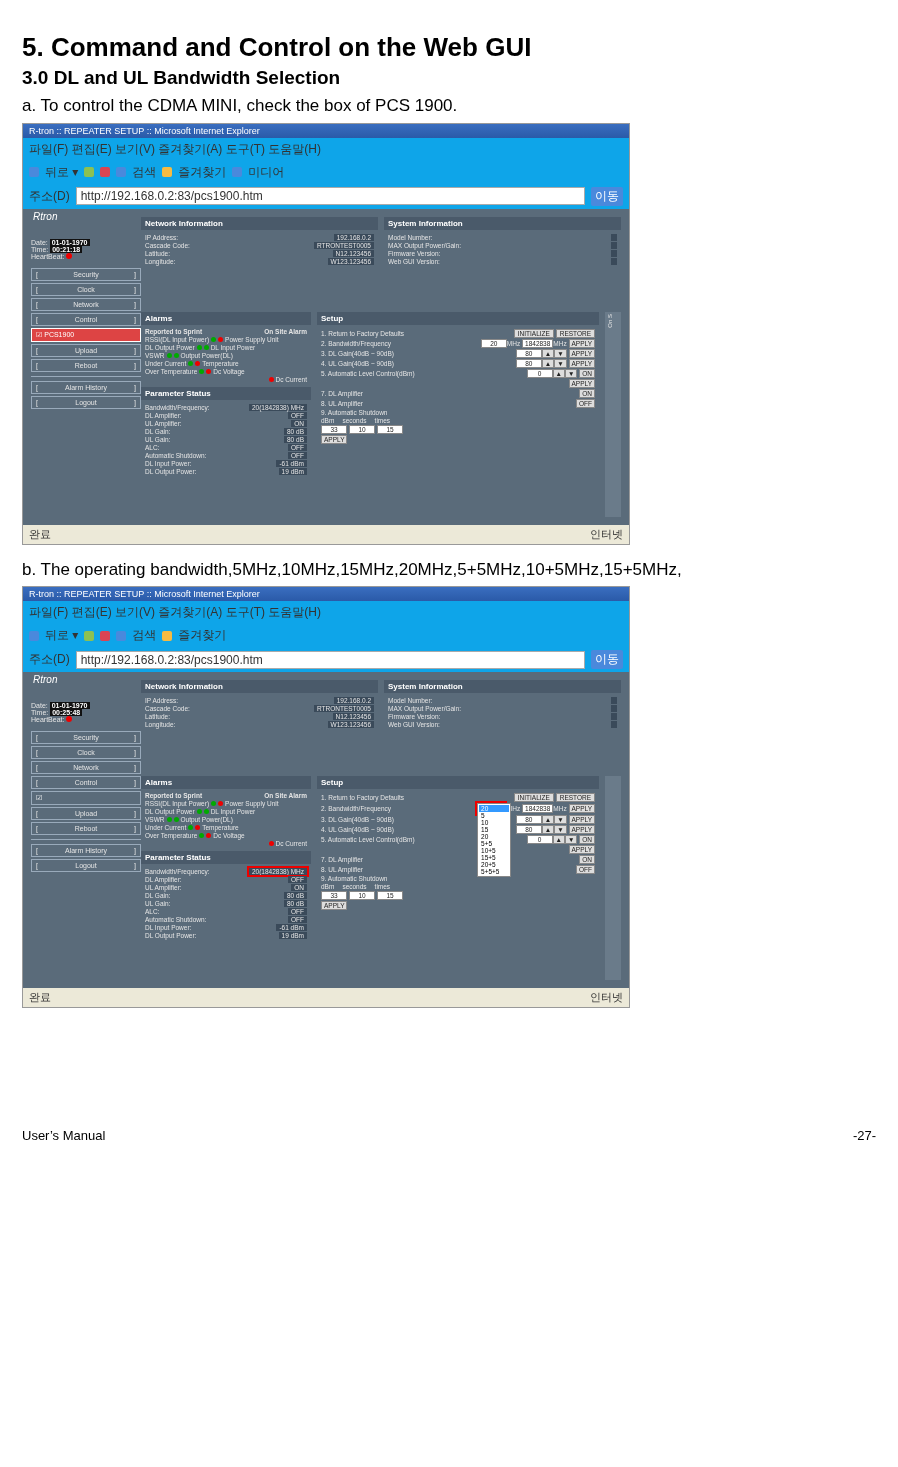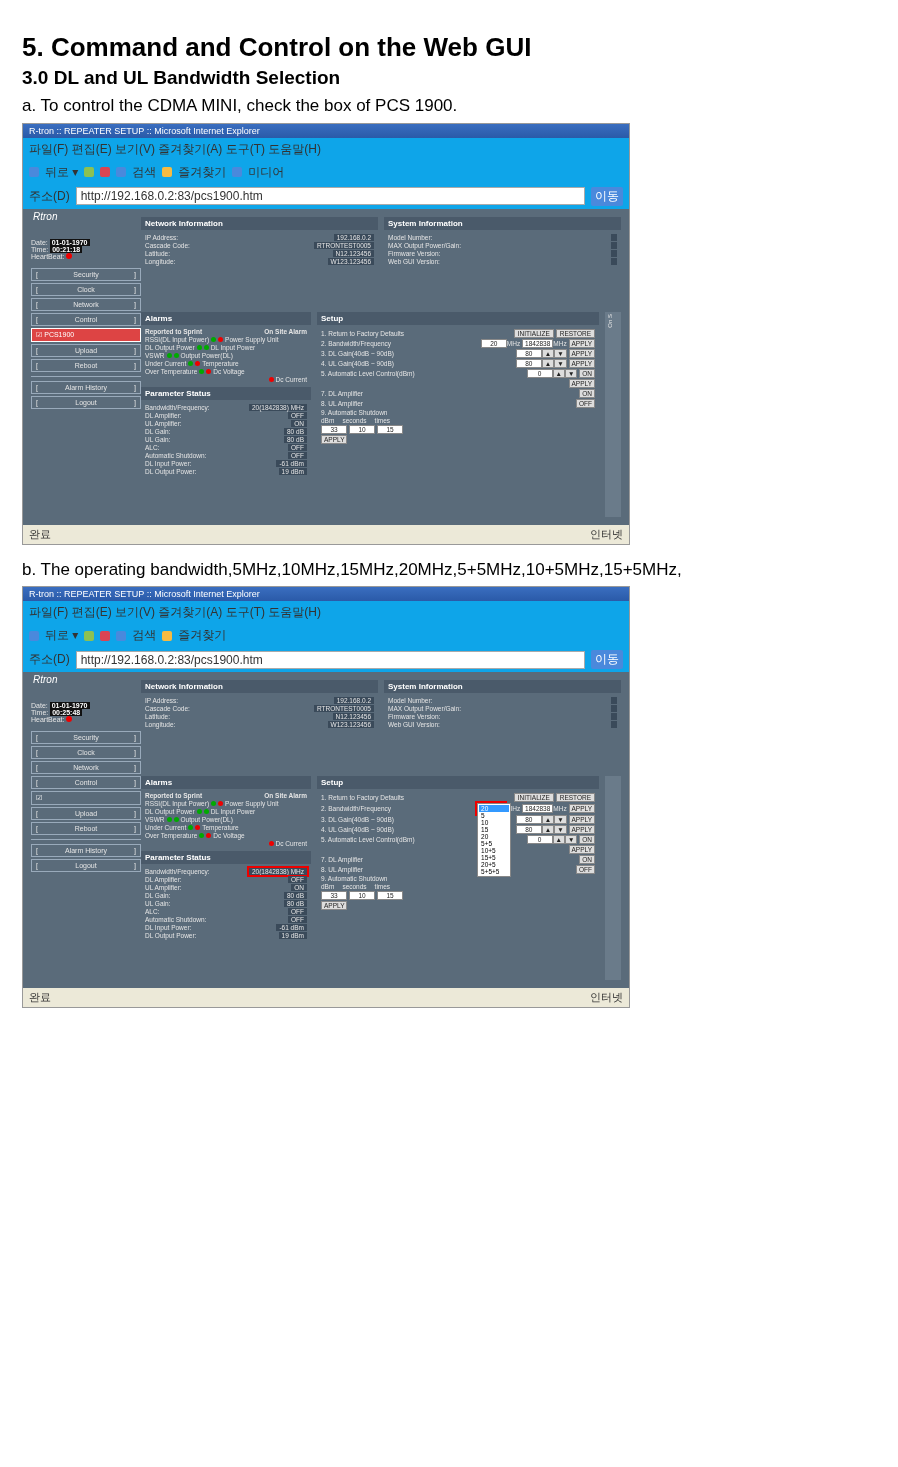--- a/index.html
+++ b/index.html
@@ -598,13 +598,17 @@
     <div class="strip"></div>
    </div>
   </div>
  </div>
  <div class="status">
         <span>완료</span>
         <span>인터넷</span>
       </div>
 </div>
 
+<div class="footer">
+ <span>User’s Manual</span>
+ <span>-27-</span>
+</div>
 </div>
 
 </body></html>

